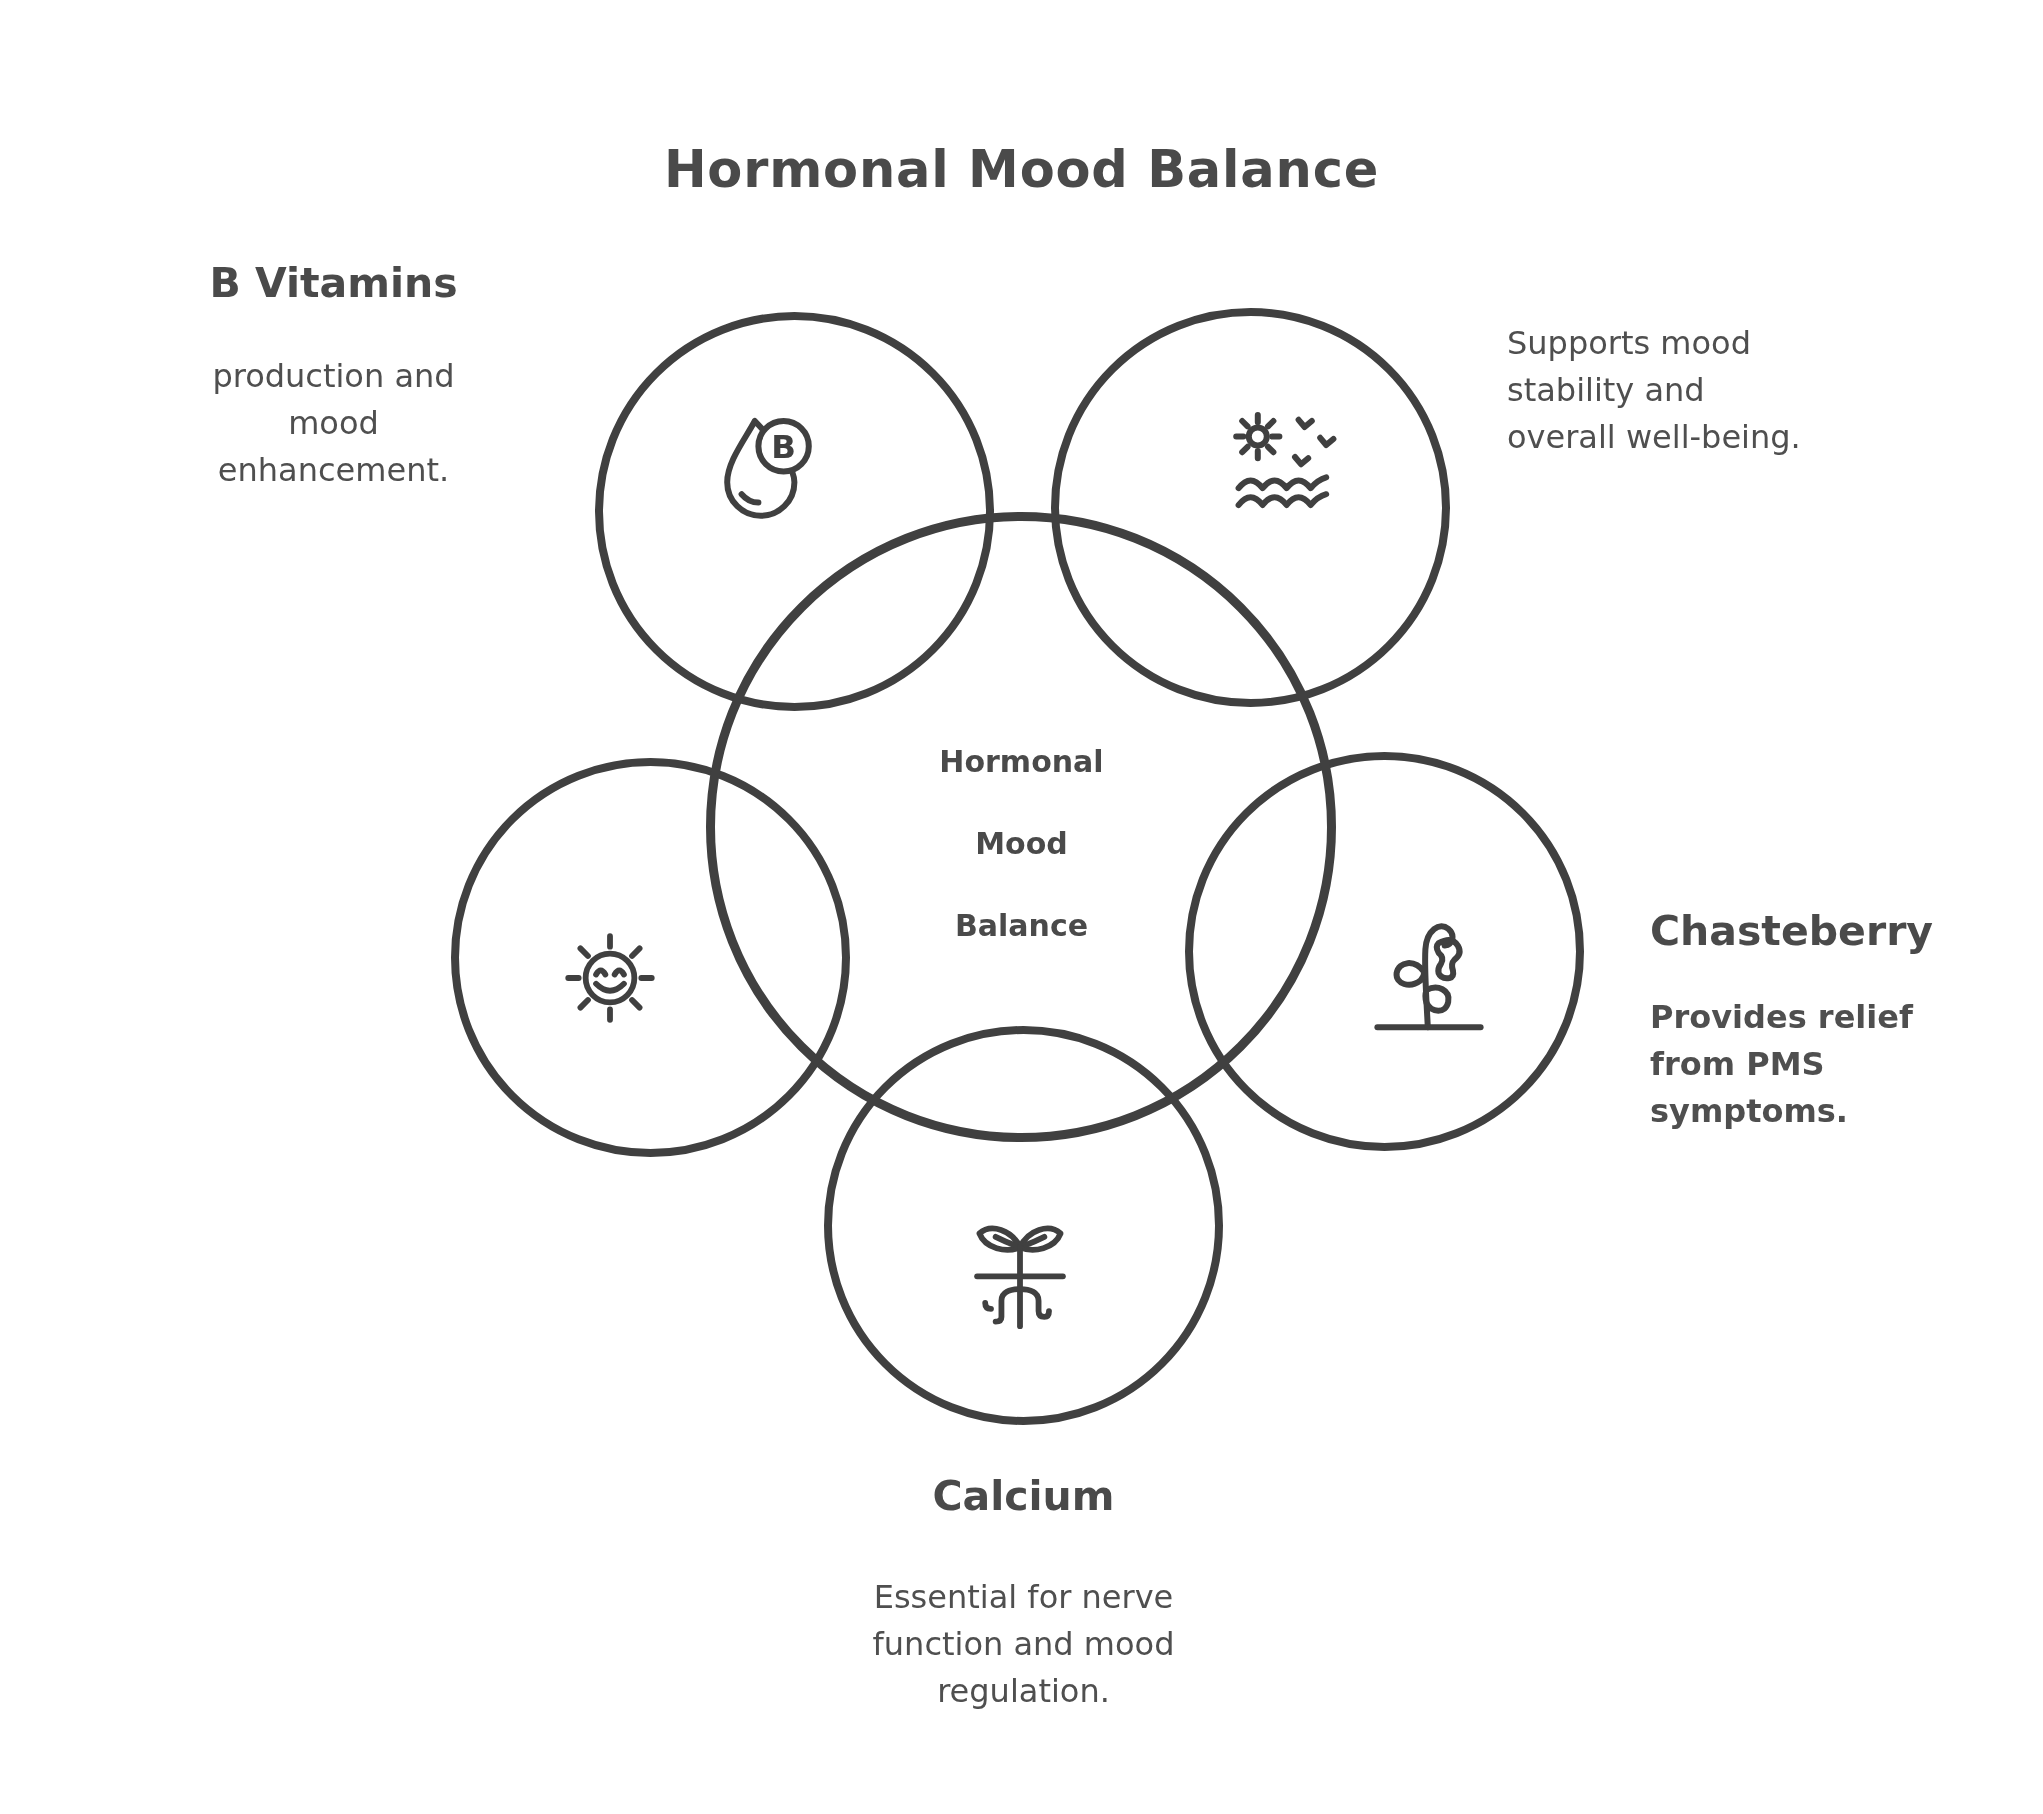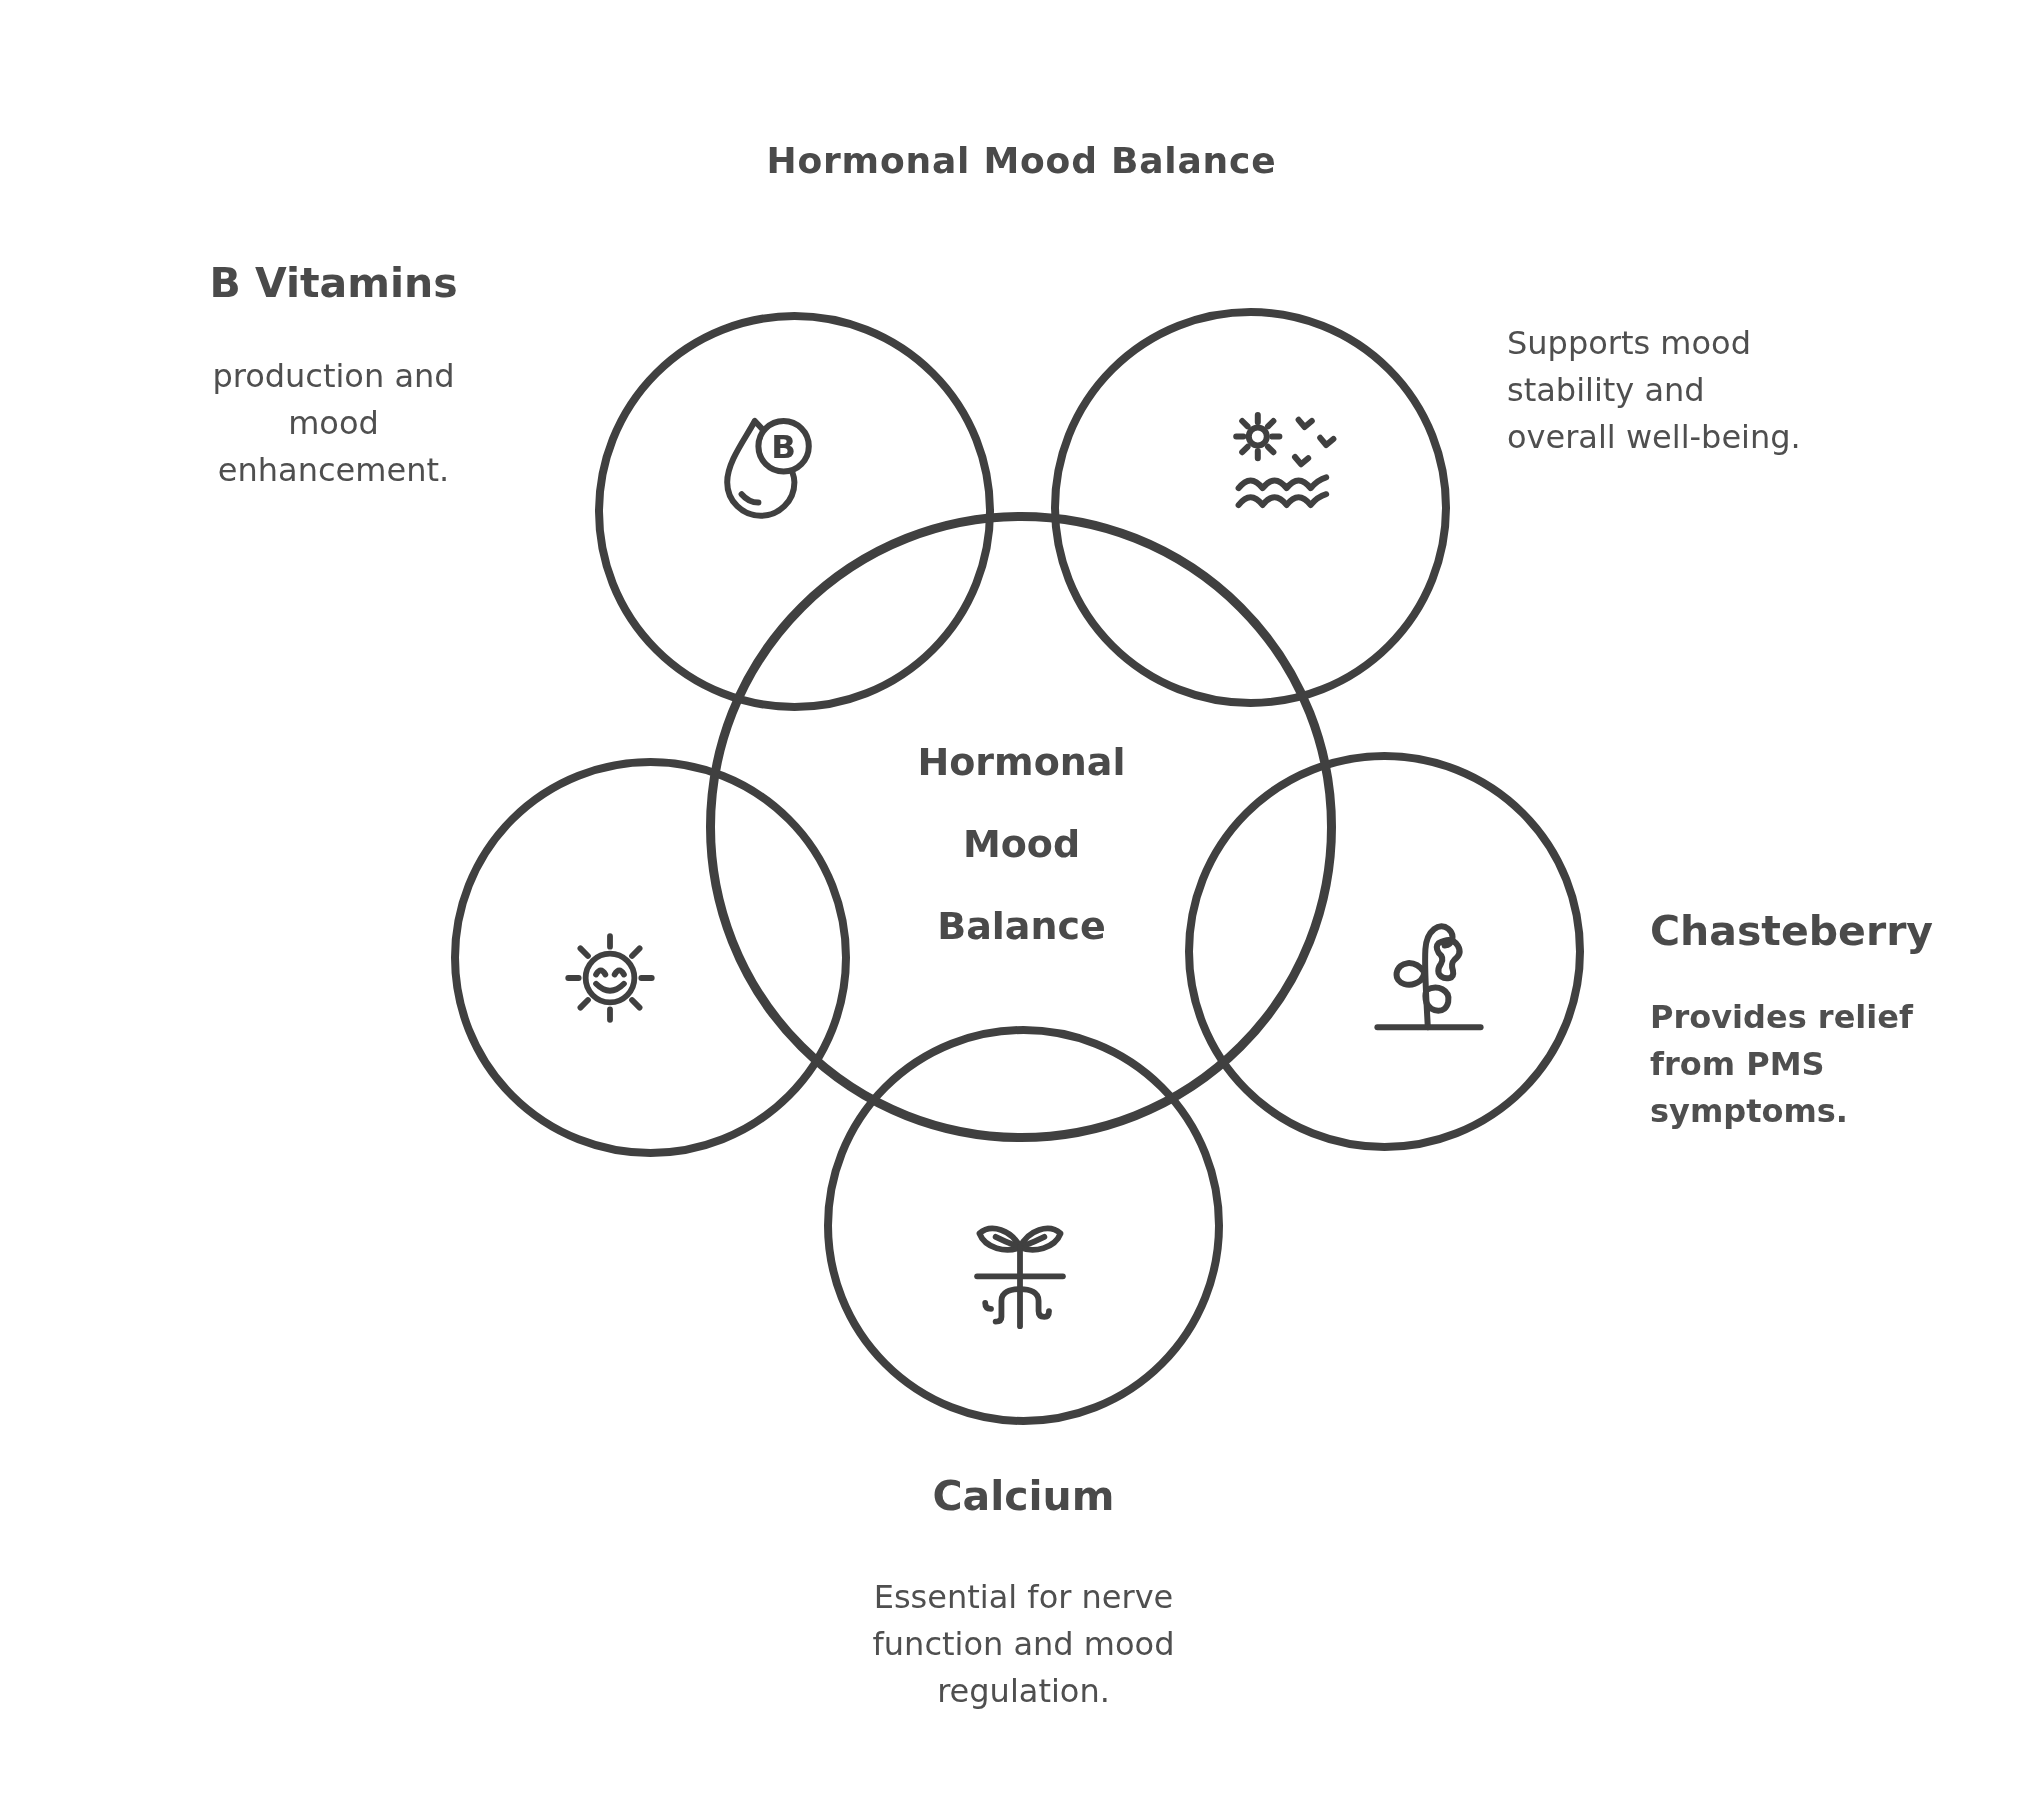--- a/index.html
+++ b/index.html
@@ -14,38 +14,38 @@
     width: 2043px;
     height: 1814px;
     background: #ffffff;
     overflow: hidden;
   }
   .title {
     position: absolute;
     left: 0; top: 140px;
     width: 100%;
     text-align: center;
-    font-size: 36px;
+    font-size: 51px;
     font-weight: 700;
     letter-spacing: 0.8px;
     color: #4a4a4a;
   }
   .circle {
     position: absolute;
     border: 8px solid #404040;
     border-radius: 50%;
     background: transparent;
   }
   .circle.center { border-width: 9.6px; }
   .center-label {
     position: absolute;
     left: 782px; top: 721px;
     width: 479px;
     text-align: center;
-    font-size: 38px;
+    font-size: 30px;
     font-weight: 700;
     line-height: 82px;
     color: #4a4a4a;
   }
   .section { position: absolute; }
   .section h2 {
     margin: 0;
     font-size: 41px;
     font-weight: 700;
     line-height: 49px;

